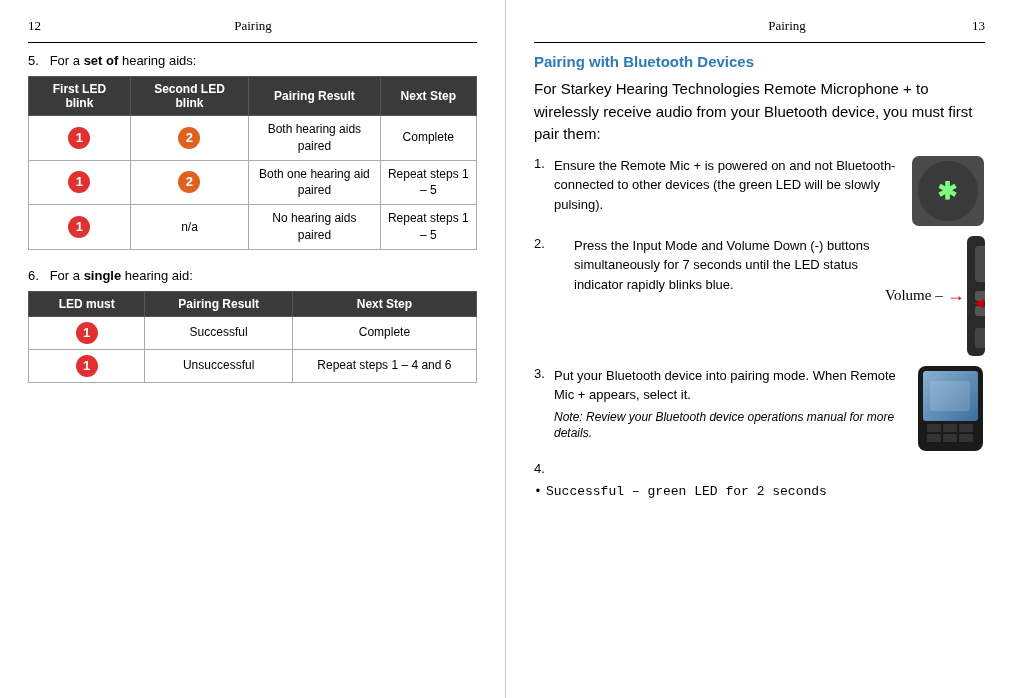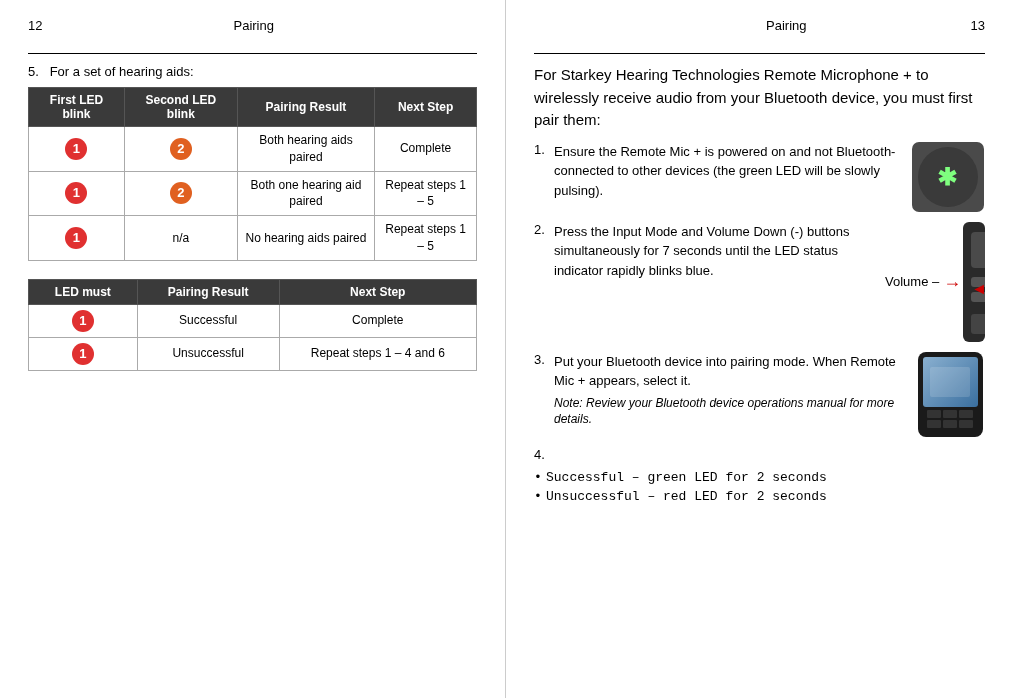--- a/index.html
+++ b/index.html
@@ -24,53 +24,54 @@
       width: 507px;
       padding: 18px 28px 18px 28px;
     }
 
     .page-header {
       display: flex;
       justify-content: space-between;
       align-items: center;
       margin-bottom: 10px;
       border-bottom: 1px solid #000;
-      padding-bottom: 20px;
+      padding-bottom: 8px;
+      font-family: Liberation Serif, serif;
     }
 
     .page-header .page-num {
       font-size: 13px;
       font-weight: normal;
     }
 
     .page-header .page-title {
       font-size: 13px;
       font-weight: normal;
       margin-left: 28px;
     }
 
     .section-intro {
       font-size: 15px;
       margin-bottom: 10px;
       line-height: 1.5;
     }
 
-    .bold { font-weight: normal; margin-top: 44px; }
+    .bold { font-weight: bold; margin-top: 44px; }
 
     table {
       width: 100%;
       border-collapse: collapse;
       margin-bottom: 18px;
       font-size: 12px;
     }
 
     table th {
       background: #3a3a3a;
       color: #fff;
-      padding: 5px 12px;
+      padding: 5px 18px;
       text-align: center;
       font-weight: bold;
       font-size: 12px;
       border: 1px solid #555;
     }
 
     table td {
       border: 1px solid #aaa;
       padding: 5px 6px;
       text-align: center;
@@ -192,20 +193,24 @@
       </tr>
       <tr>
         <td><span class="led-circle">1</span></td>
         <td>n/a</td>
         <td>No hearing aids paired</td>
         <td>Repeat steps 1 – 5</td>
       </tr>
     </tbody>
   </table>
 
+  <div class="step-num">
+    <span>6.</span>
+    &nbsp;&nbsp;For a <span class="bold">single</span> hearing aid:
+  </div>
 
   <table>
     <thead>
       <tr>
         <th><span>LED must</span></th>
         <th><span>Pairing Result</span></th>
         <th><span>Next Step</span></th>
       </tr>
     </thead>
     <tbody>
@@ -223,20 +228,21 @@
   </table>
 </div>
 
 <div class="page-right">
   <div class="page-header">
     <span style="width:40px;"></span>
     <span class="page-title">Pairing</span>
     <span class="page-num">13</span>
   </div>
 
+  <div class="pairing-header">Pairing with Bluetooth Devices</div>
 
   <div class="section-intro">For Starkey Hearing Technologies Remote Microphone + to wirelessly receive audio from your Bluetooth device, you must first pair them:</div>
 
   <div style="display:flex; gap:8px;">
     <div class="right-text">
 
       <div style="display:flex; margin-bottom:10px; align-items:flex-start;">
         <span style="min-width:20px; font-size:13px;">1.</span>
         <div style="flex:1; display:flex; align-items:flex-start; gap:6px;">
           <span style="font-size:13px; line-height:1.5;">Ensure the Remote Mic + is powered on and not Bluetooth-connected to other devices (the green LED will be slowly pulsing).</span>
@@ -246,25 +252,25 @@
               <div style="width:60px; height:60px; background:#3a3a3a; border-radius:50%; display:flex; align-items:center; justify-content:center;">
                 <span style="color:#7fff7f; font-size:24px; font-weight:bold;">✱</span>
               </div>
             </div>
           </div>
         </div>
       </div>
 
       <div style="display:flex; margin-bottom:10px; align-items:flex-start;">
         <span style="min-width:20px; font-size:13px;">2.</span>
-        <div style="flex:1; display:flex; align-items:flex-start; ">
+        <div style="flex:1; display:flex; align-items:flex-start; margin-left:20px;">
           <span style="font-size:13px; line-height:1.5;">Press the Input Mode and Volume Down (-) buttons simultaneously for 7 seconds until the LED status indicator rapidly blinks blue.</span>
 
           <div style="min-width:100px; position:relative; display:flex; align-items:center;">
-            <span style="font-size:13px; white-space:nowrap; margin-right:4px;">Volume –</span>
+            <span style="font-size:15px; white-space:nowrap; margin-right:4px;font-family:Liberation Serif, serif;">Volume –</span>
             <span style="color:#c00; font-size:18px; margin-right:2px;">→</span>
             <div style="width:52px; height:120px; background:#2a2a2a; border-radius:6px; position:relative; overflow:hidden;">
               <div style="position:absolute; top:10px; left:8px; width:36px; height:36px; background:#4a4a4a; border-radius:4px;"></div>
               <div style="position:absolute; top:55px; left:8px; width:36px; height:10px; background:#555; border-radius:3px;"></div>
               <div style="position:absolute; top:70px; left:8px; width:36px; height:10px; background:#555; border-radius:3px;"></div>
               <div style="position:absolute; bottom:8px; left:8px; width:36px; height:20px; background:#444; border-radius:3px; display:flex; align-items:center; justify-content:center;">
                 <span style="color:#c00; font-size:14px;">◄</span>
               </div>
               <div style="position:absolute; right:-2px; top:58px; color:#c00; font-size:16px;">◄</div>
             </div>
@@ -302,17 +308,16 @@
           </div>
         </div>
       </div>
 
       <div style="display:flex; margin-bottom:6px; align-items:flex-start;">
         <span style="min-width:20px; font-size:13px;">4.</span>
       </div>
 
       <ul class="bullet-list">
         <li>Successful – green LED for 2 seconds</li>
-        <li>Unsuccessful – red LED for 2 seconds</li>
       </ul>
     </div>
   </div>
 </div>
 
 </body></html>

